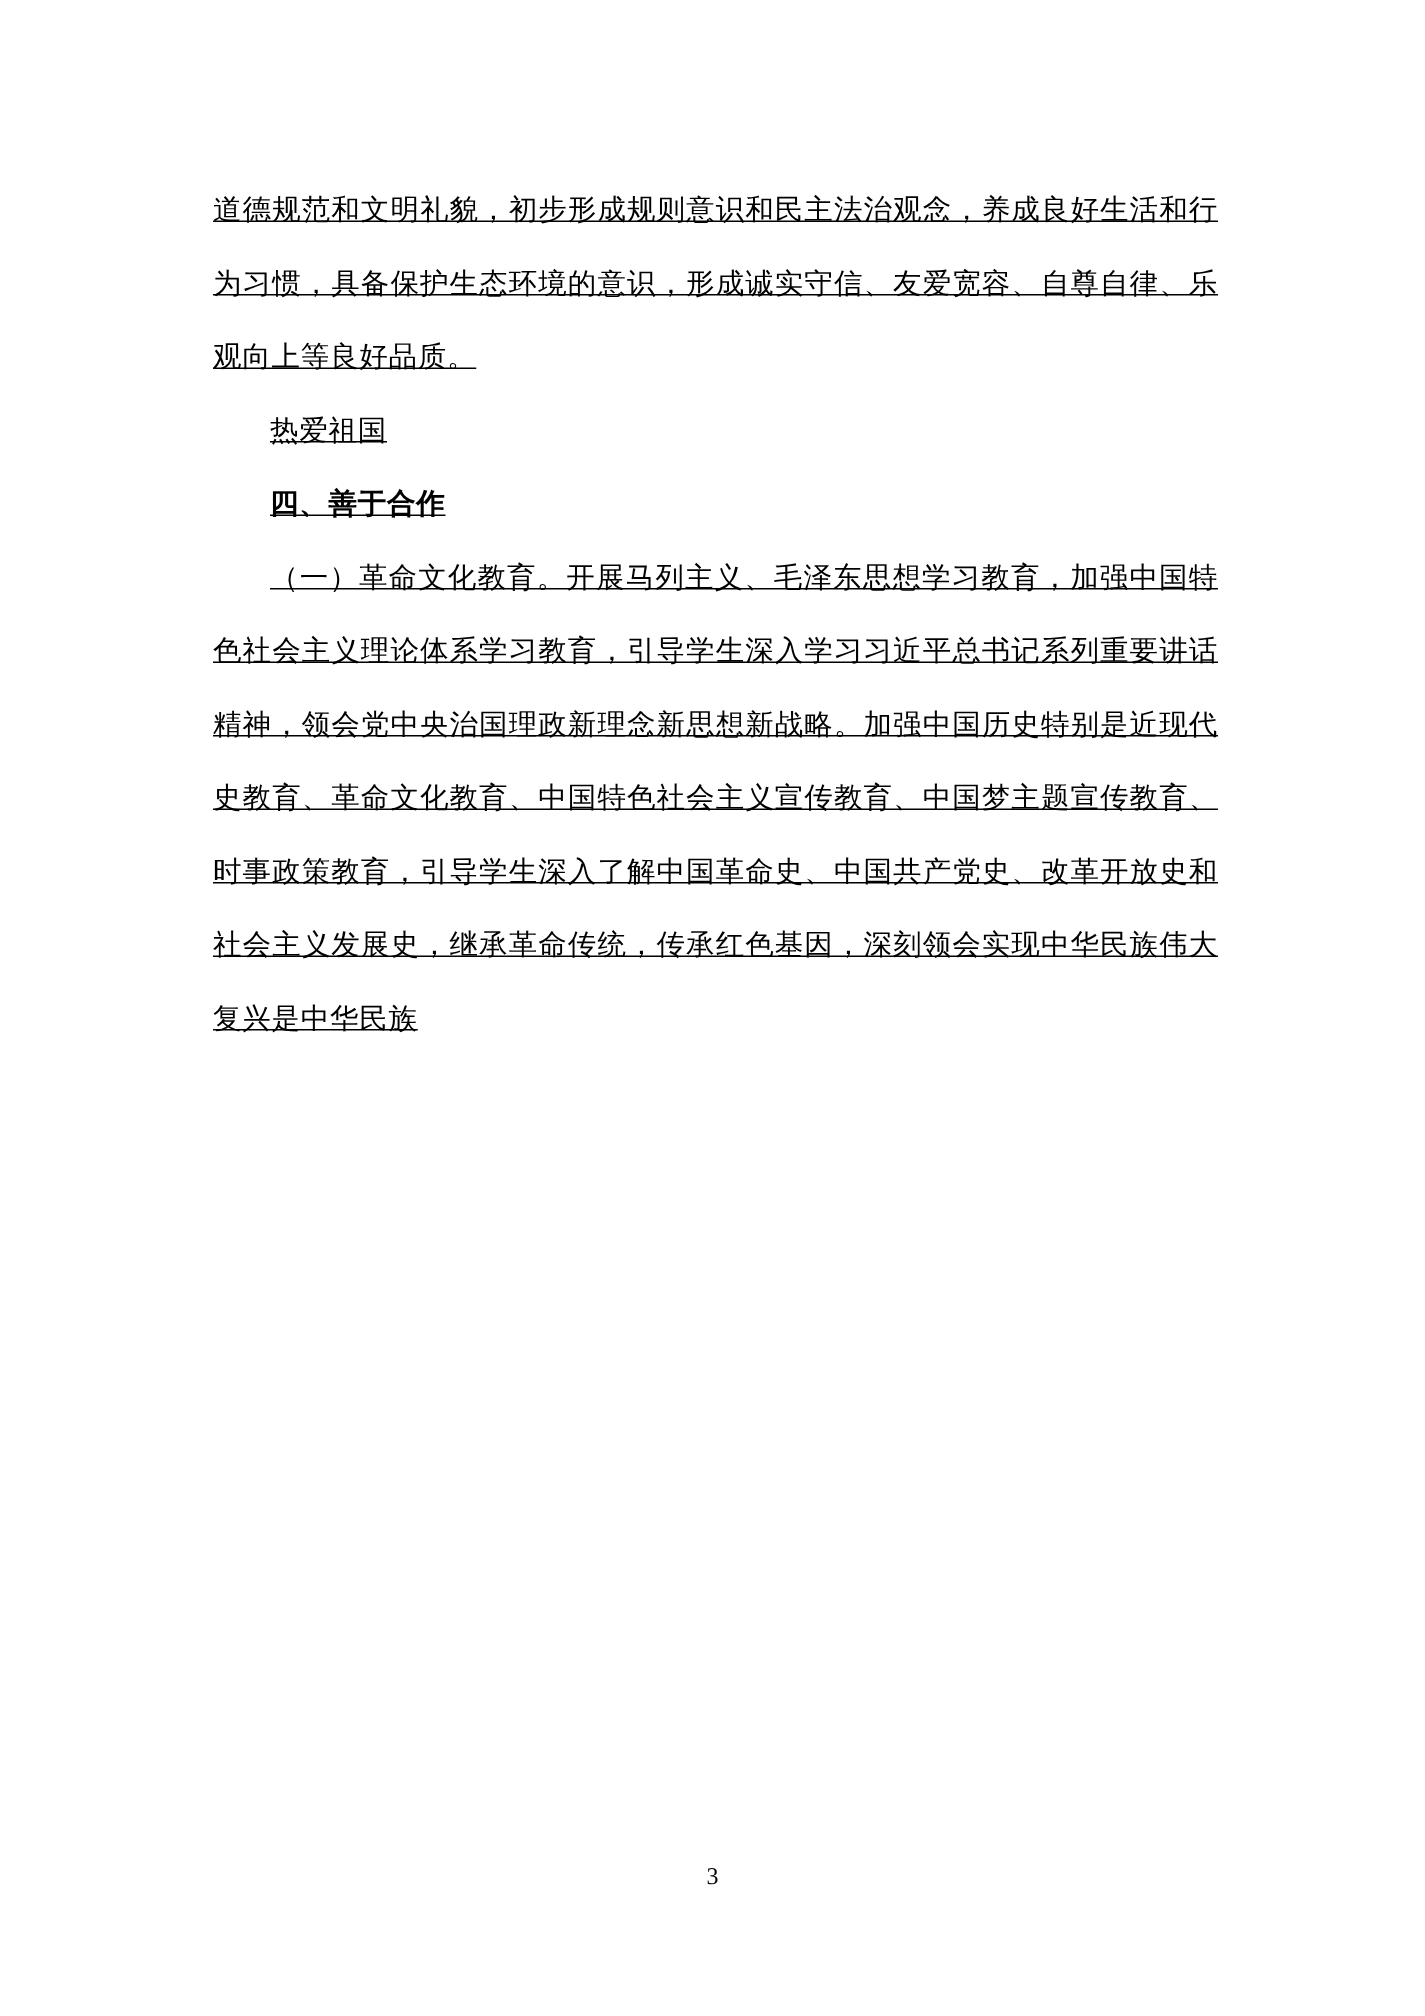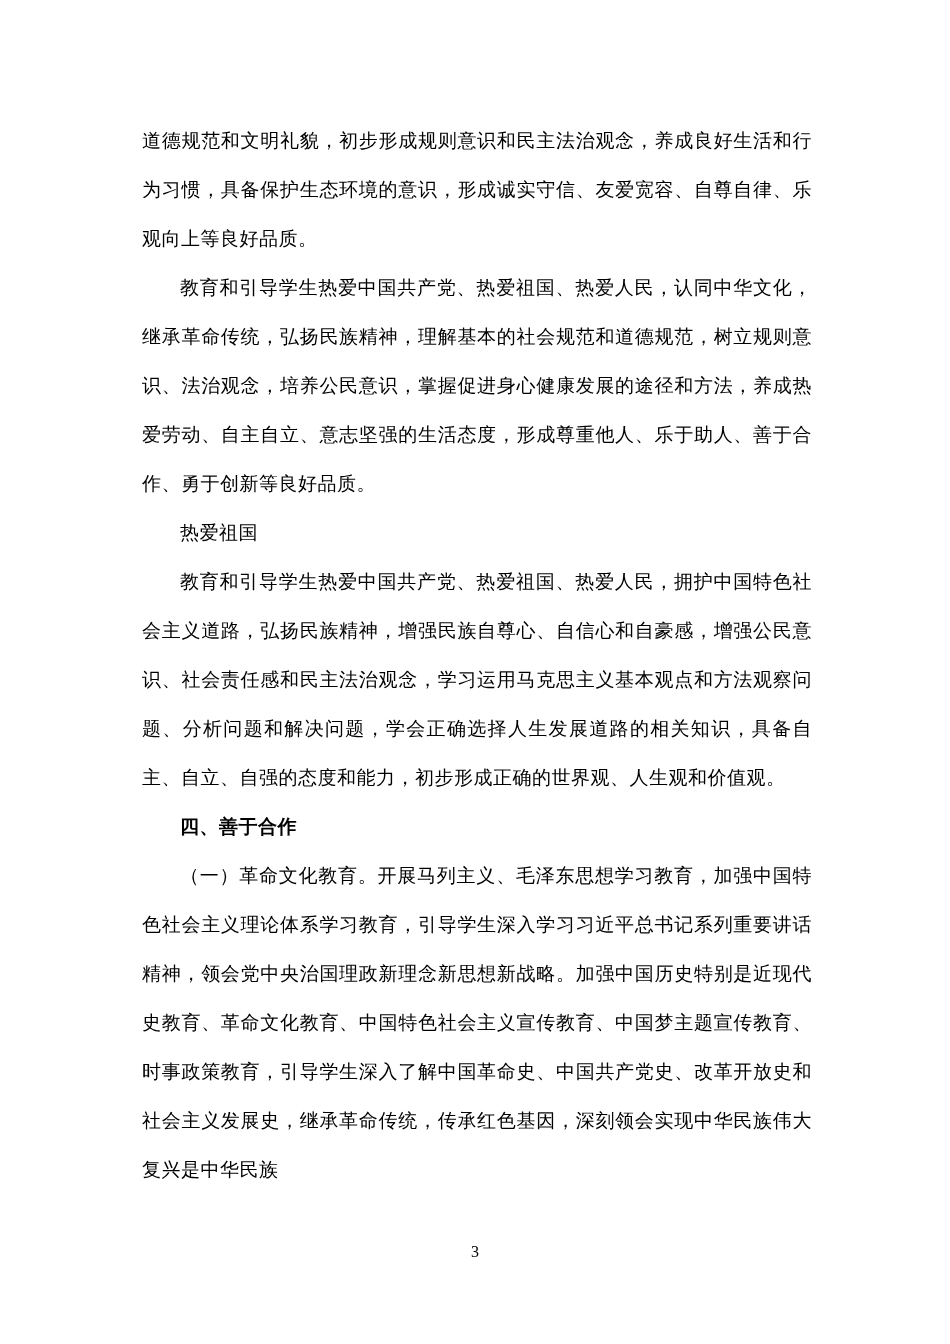--- a/index.html
+++ b/index.html
@@ -24,20 +24,21 @@
     left: 142px;
     width: 670px;
     font-size: 19px;
     line-height: 49px;
     text-align: justify;
     letter-spacing: 0.5px;
   }
   .para {
     margin: 0;
     text-indent: 2em;
+    text-decoration: underline;
   }
   .para.no-indent {
     text-indent: 0;
   }
   .para.section-heading {
     font-weight: bold;
     font-family: "Liberation Sans", "DejaVu Sans", sans-serif;
     font-size: 19px;
   }
   .page-number {
@@ -50,20 +51,18 @@
     line-height: 20px;
     color: #000000;
   }
 </style>
 </head>
 <body>
 
 <div class="page">
   <div class="content">
     <p class="para no-indent">道德规范和文明礼貌，初步形成规则意识和民主法治观念，养成良好生活和行为习惯，具备保护生态环境的意识，形成诚实守信、友爱宽容、自尊自律、乐观向上等良好品质。</p>
-    <p class="para">教育和引导学生热爱中国共产党、热爱祖国、热爱人民，认同中华文化，继承革命传统，弘扬民族精神，理解基本的社会规范和道德规范，树立规则意识、法治观念，培养公民意识，掌握促进身心健康发展的途径和方法，养成热爱劳动、自主自立、意志坚强的生活态度，形成尊重他人、乐于助人、善于合作、勇于创新等良好品质。</p>
     <p class="para">热爱祖国</p>
-    <p class="para">教育和引导学生热爱中国共产党、热爱祖国、热爱人民，拥护中国特色社会主义道路，弘扬民族精神，增强民族自尊心、自信心和自豪感，增强公民意识、社会责任感和民主法治观念，学习运用马克思主义基本观点和方法观察问题、分析问题和解决问题，学会正确选择人生发展道路的相关知识，具备自主、自立、自强的态度和能力，初步形成正确的世界观、人生观和价值观。</p>
     <p class="para section-heading">四、善于合作</p>
     <p class="para">（一）革命文化教育。开展马列主义、毛泽东思想学习教育，加强中国特色社会主义理论体系学习教育，引导学生深入学习习近平总书记系列重要讲话精神，领会党中央治国理政新理念新思想新战略。加强中国历史特别是近现代史教育、革命文化教育、中国特色社会主义宣传教育、中国梦主题宣传教育、时事政策教育，引导学生深入了解中国革命史、中国共产党史、改革开放史和社会主义发展史，继承革命传统，传承红色基因，深刻领会实现中华民族伟大复兴是中华民族</p>
   </div>
   <div class="page-number">3</div>
 </div>
 
 </body></html>

